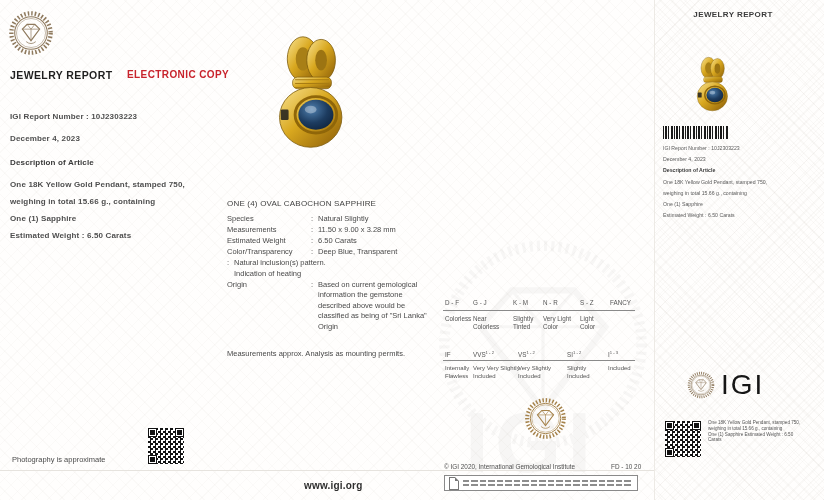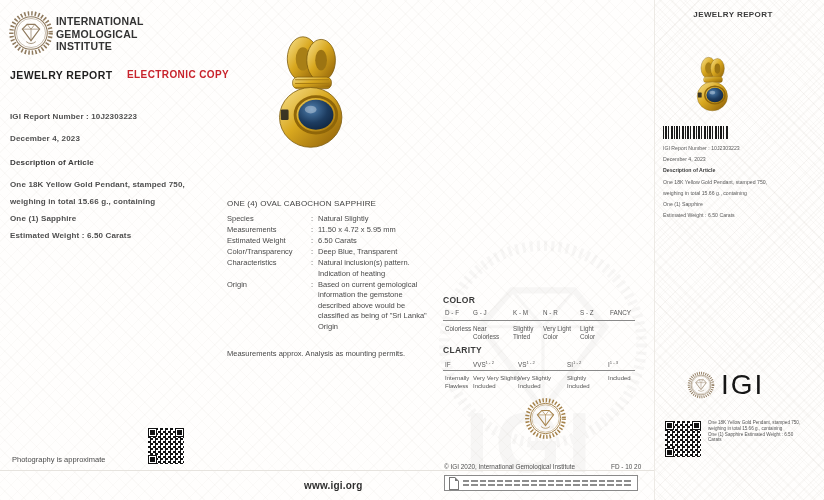--- a/index.html
+++ b/index.html
@@ -118,25 +118,20 @@
     <circle cx="130" cy="105" r="95" fill="none" stroke="#777" stroke-width="10" stroke-dasharray="3 4"></circle>
     <path d="M70 88 L100 53 L160 53 L190 88 L130 168 Z" fill="none" stroke="#777" stroke-width="6"></path>
     <path d="M70 88 H190 M100 53 L130 88 L160 53 M130 88 L130 165" fill="none" stroke="#777" stroke-width="3"></path>
     <text x="55" y="228" font-size="82" font-weight="bold" fill="#777" letter-spacing="6">IGI</text>
   </svg>
 
   <svg class="abs seal" style="left:8px;top:10px;width:46px;height:46px;color:#8f7a5e">
       <use href="#seal"></use>
     </svg>
 
-  <div class="abs brand">
-    <div>INTERNATIONAL</div>
-    <div>GEMOLOGICAL</div>
-    <div>INSTITUTE</div>
-  </div>
 
   <div class="abs report-type">JEWELRY REPORT</div>
   <div class="abs copy-type" style="color:#c8232c">ELECTRONIC COPY</div>
 
   <div class="abs meta" style="left:10px;top:112px">IGI Report Number : 10J2303223</div>
   <div class="abs meta" style="left:10px;top:134px">December 4, 2023</div>
   <div class="abs meta desc-head" style="left:10px;top:158px">Description of Article</div>
   <div class="abs meta desc-lines" style="left:10px;top:176px">
     <div>One 18K Yellow Gold Pendant, stamped 750,</div>
     <div>weighing in total 15.66 g., containing</div>
@@ -151,72 +146,69 @@
   <div class="abs gem">
     <div class="gem-title">ONE (4) OVAL CABOCHON SAPPHIRE</div>
     <div class="gem-row">
       <span class="gl">Species</span>
         <span class="gc">:</span>
       <span class="gv">Natural Slightly</span>
     </div>
     <div class="gem-row">
       <span class="gl">Measurements</span>
         <span class="gc">:</span>
-      <span class="gv">11.50 x 4.72 x 5.95 mm</span>
+      <span class="gv">11.50 x 9.00 x 3.28 mm</span>
     </div>
     <div class="gem-row">
       <span class="gl">Estimated Weight</span>
         <span class="gc">:</span>
       <span class="gv">6.50 Carats</span>
     </div>
     <div class="gem-row">
       <span class="gl">Color/Transparency</span>
         <span class="gc">:</span>
       <span class="gv">Deep Blue, Transparent</span>
     </div>
     <div class="gem-row">
-      <span class="gl">Characteristics</span>
         <span class="gc">:</span>
       <span class="gv">Natural inclusion(s) pattern.
 Indication of heating</span>
     </div>
     <div class="gem-row">
       <span class="gl">Origin</span>
         <span class="gc">:</span>
       <span class="gv">Based on current gemological
 information the gemstone
 described above would be
 classified as being of "Sri Lanka"
 Origin</span>
     </div>
   </div>
   <div class="abs gem-note">Measurements approx. Analysis as mounting permits.</div>
 
   <div class="abs scale" style="left:443px;top:295px">
-    <div class="scale-title">COLOR</div>
     <div class="scale-row grades">
       <span style="left:2px">D - F</span>
       <span style="left:30px">G - J</span>
       <span style="left:70px">K - M</span>
       <span style="left:100px">N - R</span>
       <span style="left:137px">S - Z</span>
       <span style="left:167px">FANCY</span>
     </div>
     <div class="rule"></div>
     <div class="scale-row descs">
       <span style="left:2px;width:40px">Colorless</span>
       <span style="left:30px;width:32px">Near Colorless</span>
       <span style="left:70px;width:30px">Slightly Tinted</span>
       <span style="left:100px;width:36px">Very Light Color</span>
       <span style="left:137px;width:24px">Light Color</span>
     </div>
   </div>
 
   <div class="abs scale" style="left:443px;top:345px">
-    <div class="scale-title">CLARITY</div>
     <div class="scale-row grades">
       <span style="left:2px"><i style="font-style:normal">IF</i><sup></sup></span>
       <span style="left:30px"><i style="font-style:normal">VVS</i><sup>1 - 2</sup></span>
       <span style="left:75px"><i style="font-style:normal">VS</i><sup>1 - 2</sup></span>
       <span style="left:124px"><i style="font-style:normal">SI</i><sup>1 - 2</sup></span>
       <span style="left:165px"><i style="font-style:normal">I</i><sup>1 - 3</sup></span>
     </div>
     <div class="rule"></div>
     <div class="scale-row descs" style="font-size:6px">
       <span style="left:2px;width:38px;font-size:6px">Internally Flawless</span>

